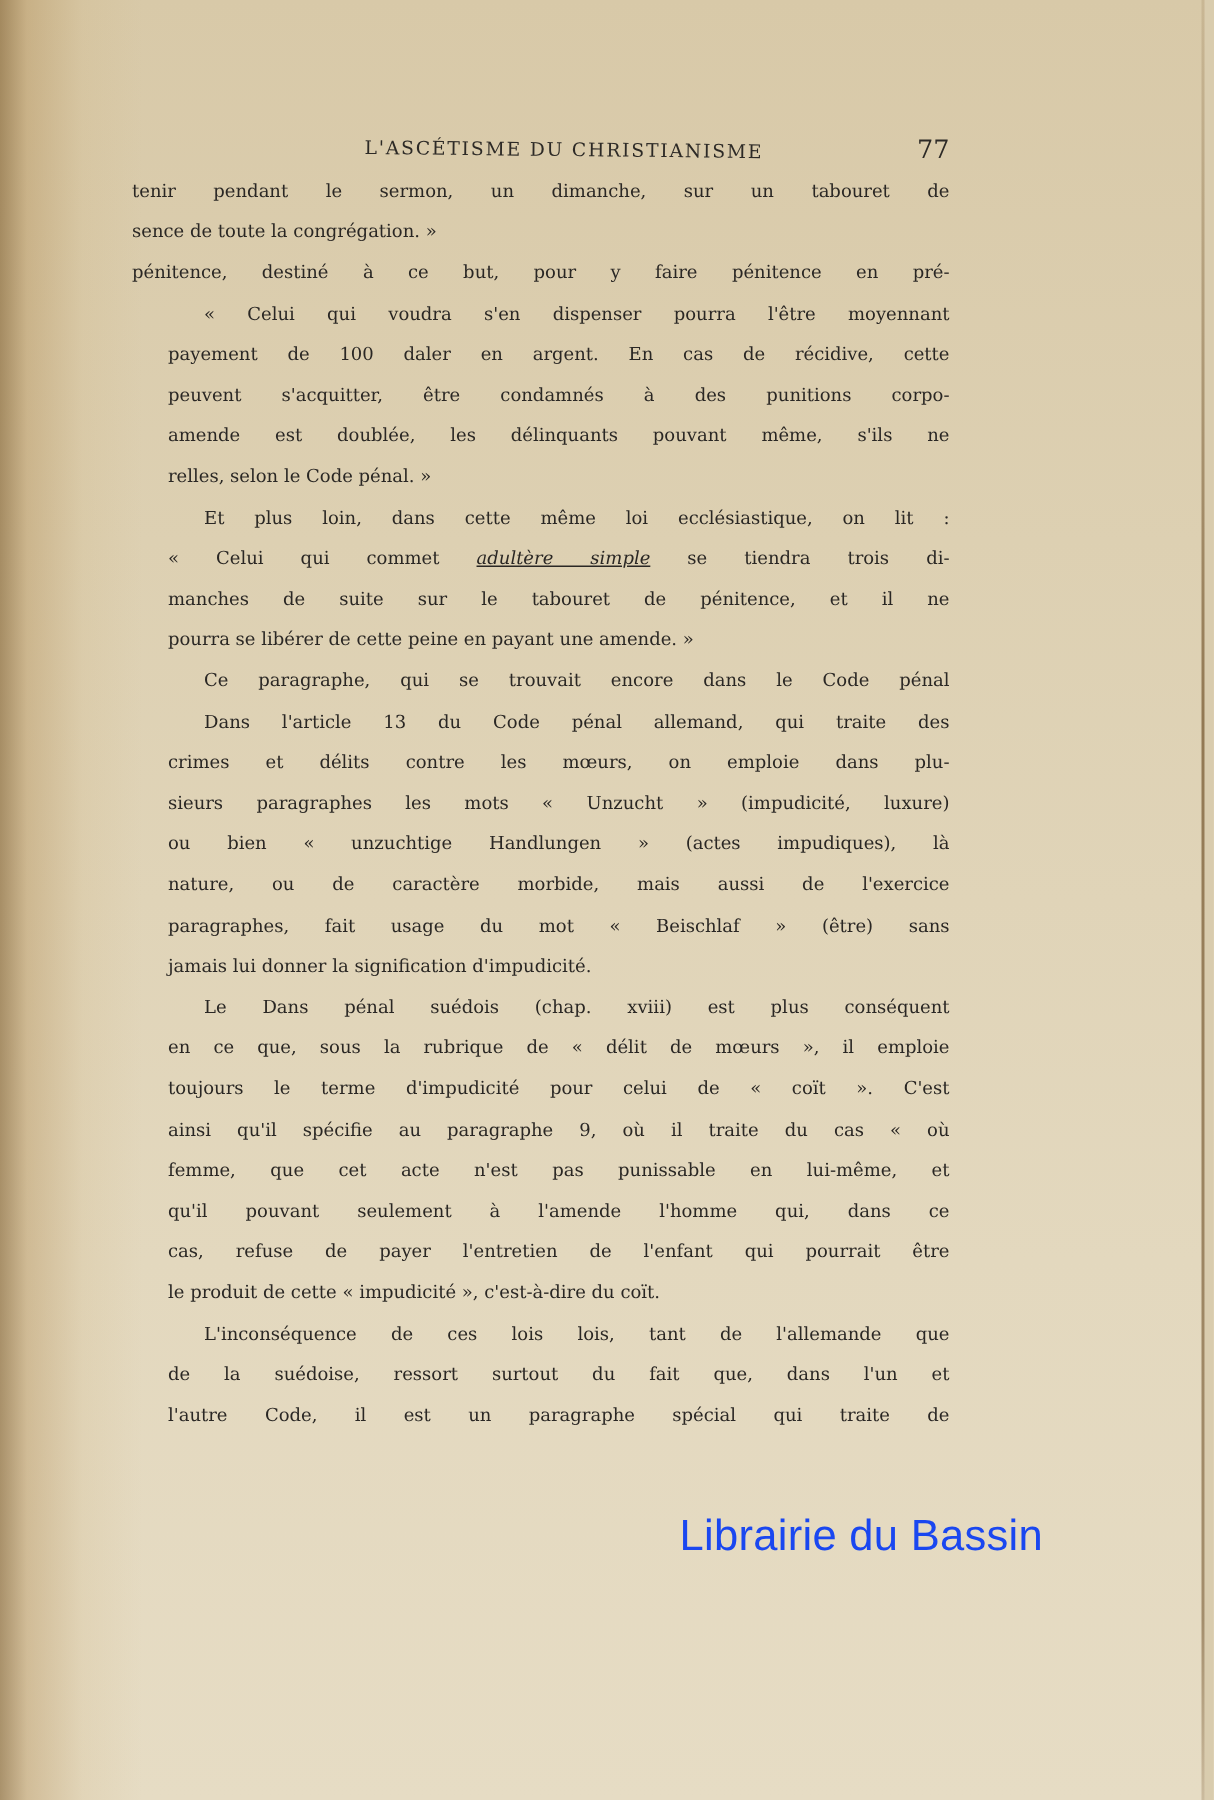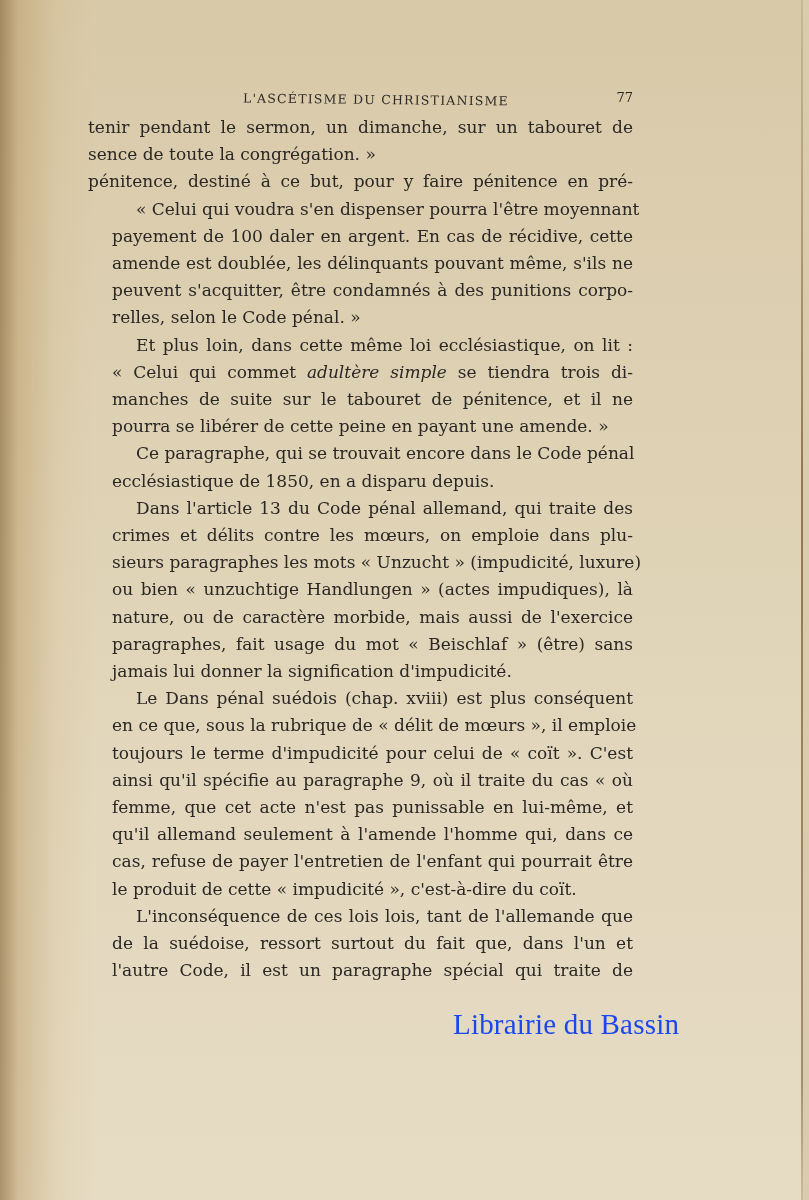--- a/index.html
+++ b/index.html
@@ -54,29 +54,29 @@
       top: 2px;
       font-size: 12.5px;
       letter-spacing: 1.2px;
       font-variant: small-caps;
       transform: rotate(0.6deg);
     }
     .page-number {
       position: absolute;
       right: 0;
       top: 0;
-      font-size: 13px;
+      font-size: 17px;
     }
     .body-text {
       position: absolute;
       top: 114px;
       left: 88px;
       width: 545px;
       color: #2a2724;
-      font-size: 17px;
+      font-size: 12px;
       line-height: 27.2px;
       text-align: justify;
     }
     .para {
       margin: 0;
       text-indent: 0;
     }
     .para.indent {
       text-indent: 24px;
     }
@@ -88,26 +88,27 @@
       overflow: visible;
     }
     .line.last {
       text-align-last: left;
     }
     .para.indent .line:first-child {
       padding-left: 24px;
     }
     em {
       font-style: italic;
+      text-decoration: underline;
     }
     .watermark {
       position: absolute;
       left: 453px;
       top: 1008px;
-      font-family: Liberation Serif, serif;
+      font-family: Liberation Sans, sans-serif;
       font-size: 29px;
       color: #1a47f0;
       letter-spacing: 0.2px;
     }
   </style>
 </head>
 <body>
 
 <div class="page">
   <div class="right-strip"></div>
@@ -120,50 +121,49 @@
 
   <div class="body-text" id="body-text">
       <div class="para">
         <span class="line">tenir pendant le sermon, un dimanche, sur un tabouret de</span>
         <span class="line last">sence de toute la congrégation. »</span>
         <span class="line">pénitence, destiné à ce but, pour y faire pénitence en pré-</span>
       </div>
       <div class="para indent">
         <span class="line">« Celui qui voudra s'en dispenser pourra l'être moyennant</span>
         <span class="line">payement de 100 daler en argent. En cas de récidive, cette</span>
+        <span class="line">peuvent s'acquitter, être condamnés à des punitions corpo-</span>
         <span class="line">amende est doublée, les délinquants pouvant même, s'ils ne</span>
-        <span class="line">peuvent s'acquitter, être condamnés à des punitions corpo-</span>
         <span class="line last">relles, selon le Code pénal. »</span>
       </div>
       <div class="para indent">
         <span class="line">Et plus loin, dans cette même loi ecclésiastique, on lit :</span>
         <span class="line">« Celui qui commet <em>adultère simple</em> se tiendra trois di-</span>
         <span class="line">manches de suite sur le tabouret de pénitence, et il ne</span>
         <span class="line last">pourra se libérer de cette peine en payant une amende. »</span>
       </div>
       <div class="para indent">
         <span class="line">Ce paragraphe, qui se trouvait encore dans le Code pénal</span>
-        <span class="line last">ecclésiastique de 1850, en a disparu depuis.</span>
       </div>
       <div class="para indent">
         <span class="line">Dans l'article 13 du Code pénal allemand, qui traite des</span>
         <span class="line">crimes et délits contre les mœurs, on emploie dans plu-</span>
         <span class="line">sieurs paragraphes les mots « Unzucht » (impudicité, luxure)</span>
         <span class="line">ou bien « unzuchtige Handlungen » (actes impudiques), là</span>
         <span class="line">nature, ou de caractère morbide, mais aussi de l'exercice</span>
         <span class="line">paragraphes, fait usage du mot « Beischlaf » (être) sans</span>
         <span class="line last">jamais lui donner la signification d'impudicité.</span>
       </div>
       <div class="para indent">
         <span class="line">Le Dans pénal suédois (chap. xviii) est plus conséquent</span>
         <span class="line">en ce que, sous la rubrique de « délit de mœurs », il emploie</span>
         <span class="line">toujours le terme d'impudicité pour celui de « coït ». C'est</span>
         <span class="line">ainsi qu'il spécifie au paragraphe 9, où il traite du cas « où</span>
         <span class="line">femme, que cet acte n'est pas punissable en lui-même, et</span>
-        <span class="line">qu'il allemand seulement à l'amende l'homme qui, dans ce</span>
+        <span class="line">qu'il pouvant seulement à l'amende l'homme qui, dans ce</span>
         <span class="line">cas, refuse de payer l'entretien de l'enfant qui pourrait être</span>
         <span class="line last">le produit de cette « impudicité », c'est-à-dire du coït.</span>
       </div>
       <div class="para indent">
         <span class="line">L'inconséquence de ces lois lois, tant de l'allemande que</span>
         <span class="line">de la suédoise, ressort surtout du fait que, dans l'un et</span>
         <span class="line">l'autre Code, il est un paragraphe spécial qui traite de</span>
       </div>
     </div>
 

